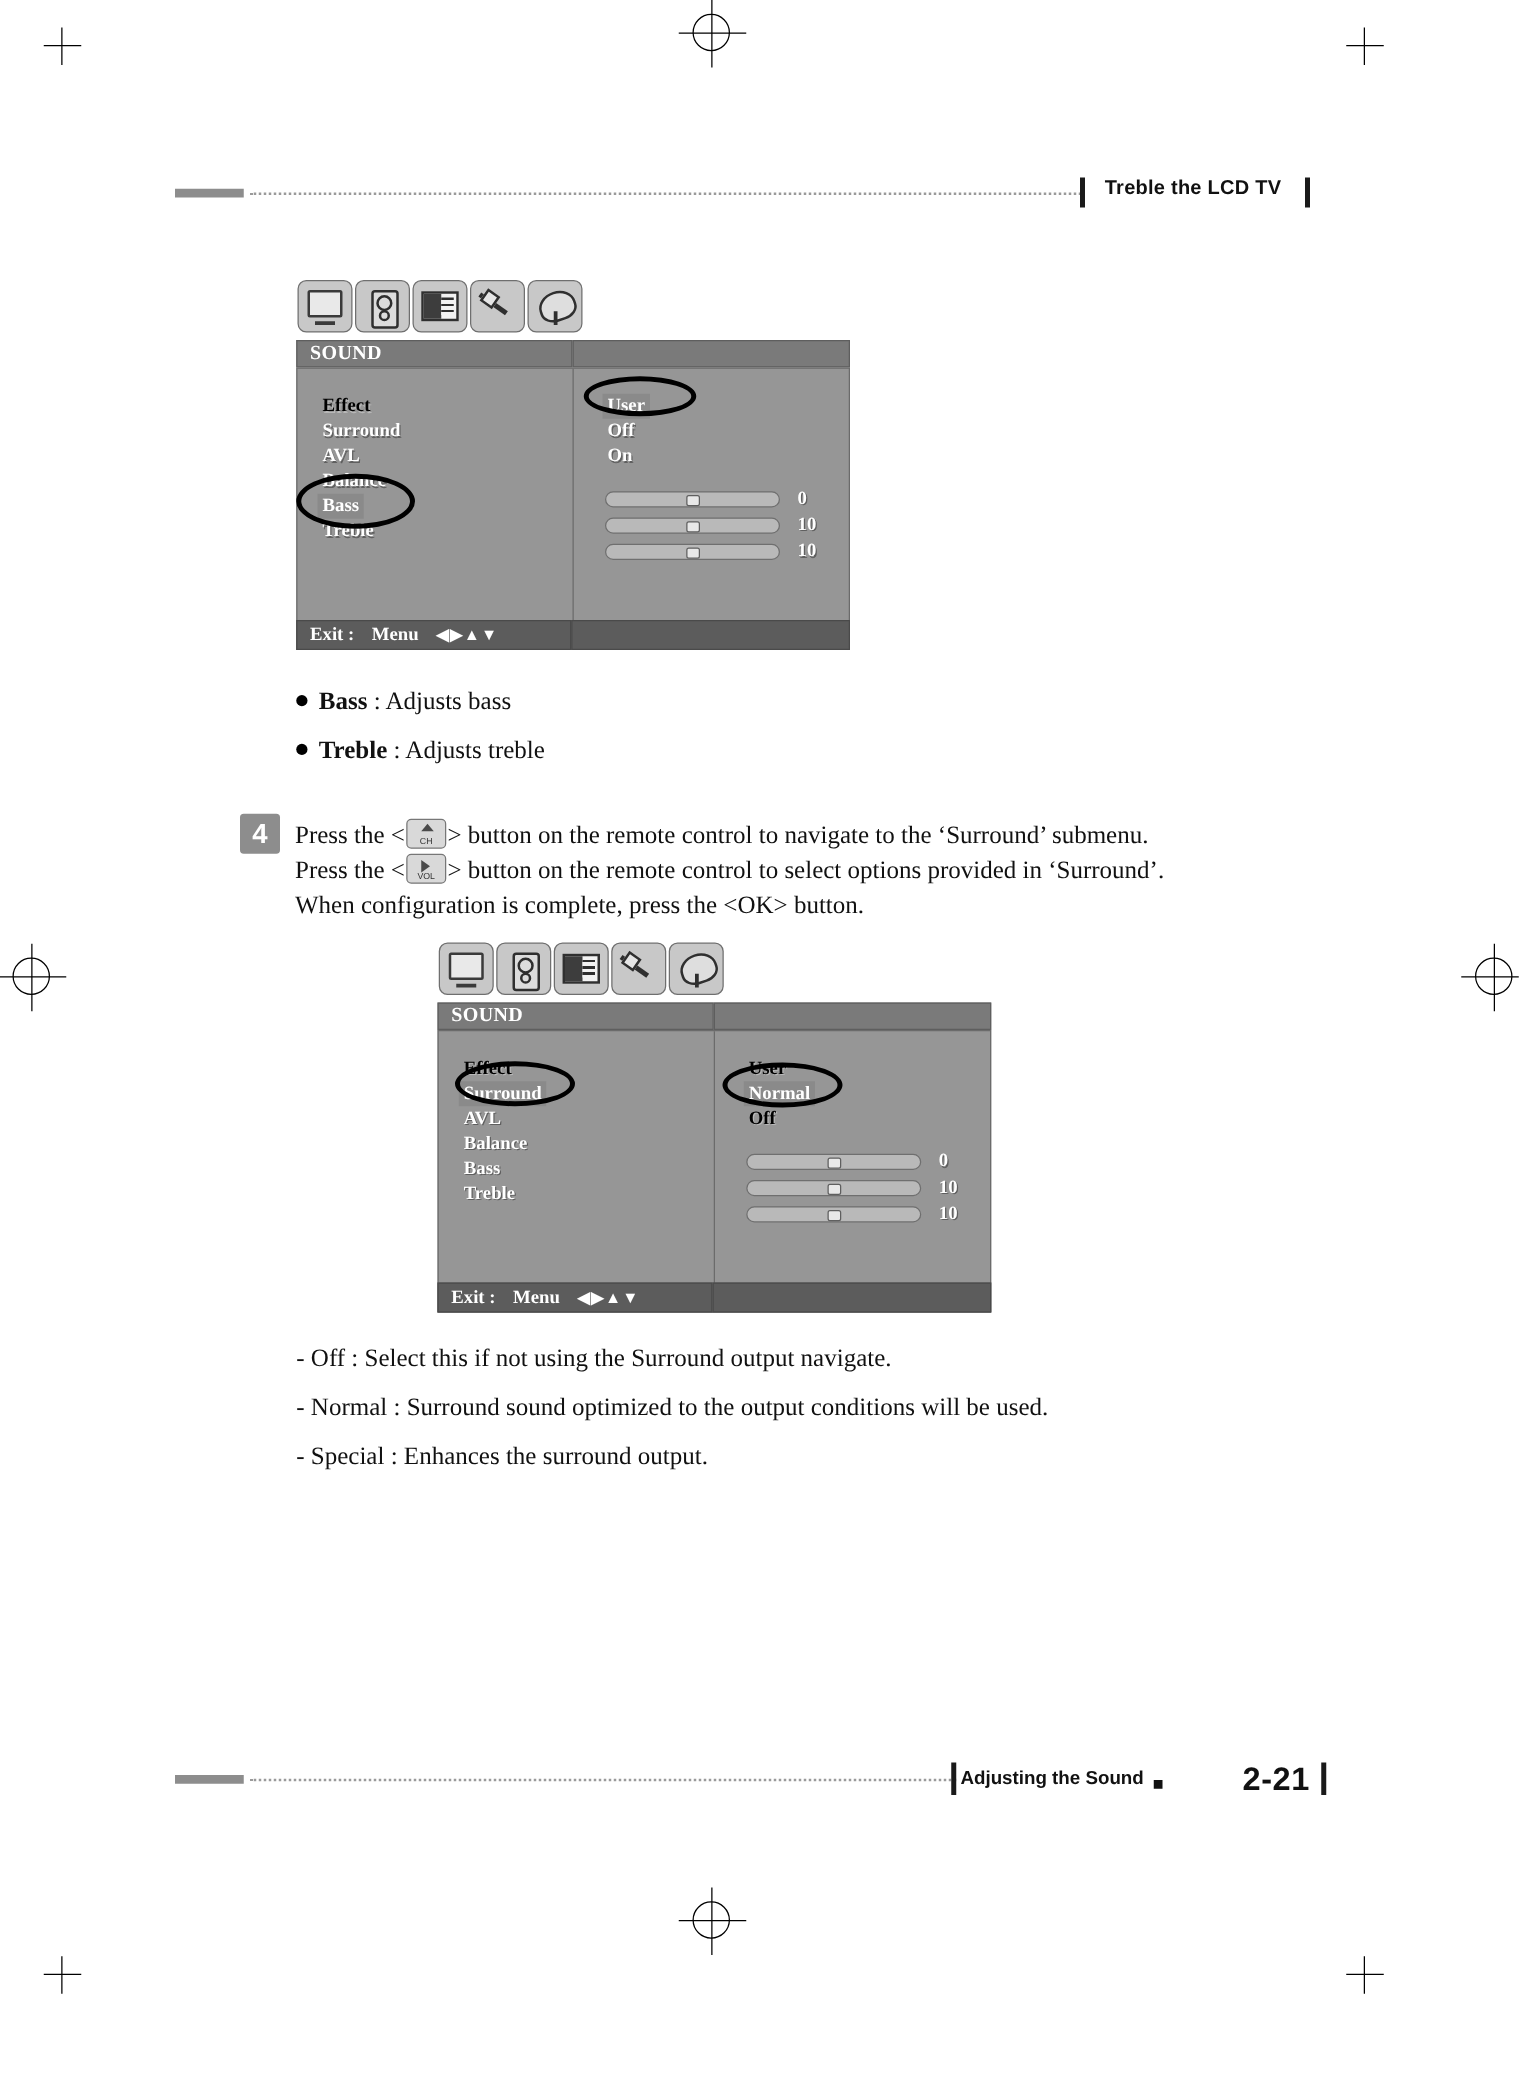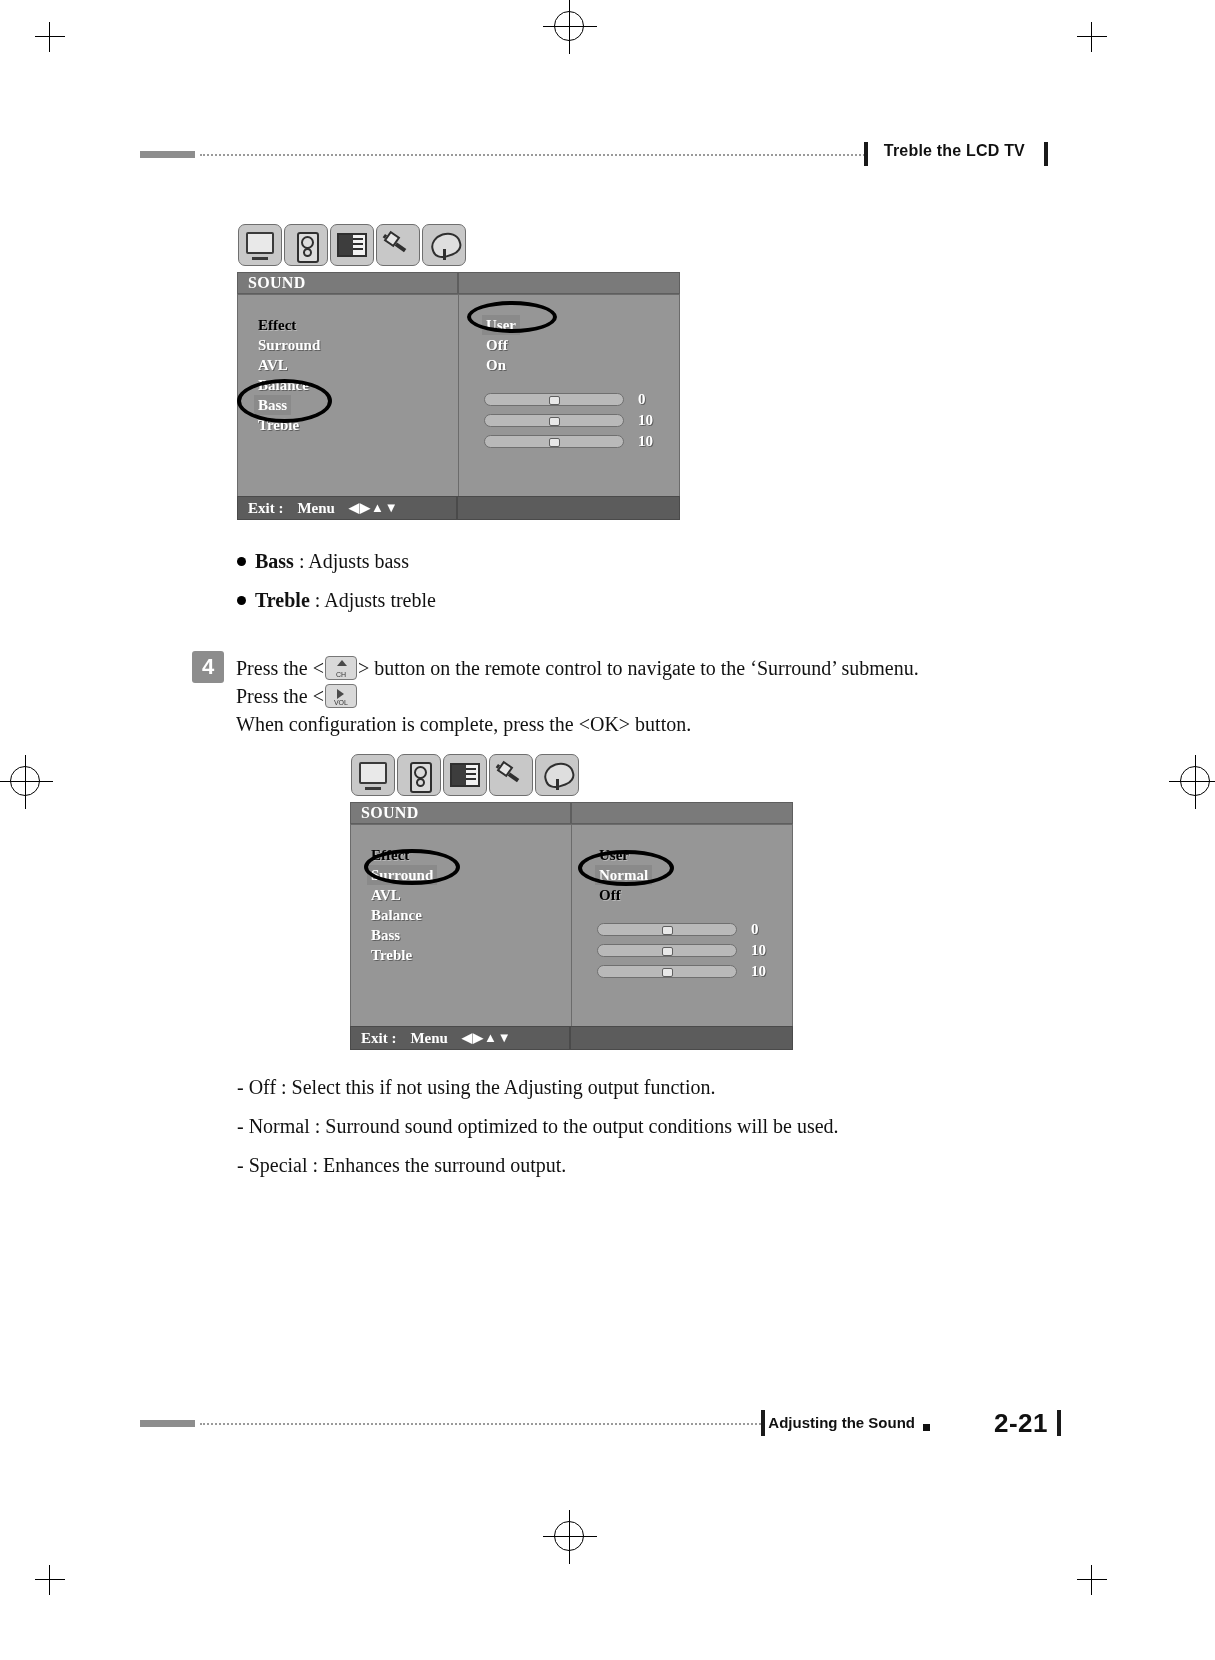--- a/index.html
+++ b/index.html
@@ -404,21 +404,21 @@
 <div class="bullet-line" style="left:237px; top:589px;">
   <span class="dot"></span><b>Treble</b><span> : Adjusts treble</span>
 </div>
 
 <div class="step-num" style="left:192px; top:651px;">4</div>
 
 <div class="step-text" style="left:236px; top:654px;">
   <span>Press the &lt;</span><span class="btn-inline"><span class="tri-up"></span><span class="lbl">CH</span></span><span>&gt; button on the remote control to navigate to the ‘Surround’ submenu.</span>
 </div>
 <div class="step-text" style="left:236px; top:682px;">
-  <span>Press the &lt;</span><span class="btn-inline"><span class="tri-right"></span><span class="lbl">VOL</span></span>
+  <span>Press the &lt;</span><span class="btn-inline"><span class="tri-right"></span><span class="lbl">VOL</span></span><span>&gt; button on the remote control to select options provided in ‘Surround’.</span>
 </div>
 <div class="step-text" style="left:236px; top:710px;">When configuration is complete, press the &lt;OK&gt; button.</div>
 
 <div style="position:absolute; left:350px; top:754px; width:443px; height:296px;">
 
   <div class="osd-icons" style="left:1px; top:0px;">
     <div class="osd-icon icon-tv">
         <div class="screen"></div>
         <div class="stand"></div>
       </div>
@@ -484,21 +484,21 @@
     <span>Exit :</span>
     <span>Menu</span>
     <span class="arrows">◀▶▲▼</span>
   </div>
   <div style="position:absolute; left:220px; top:272px; width:223px; height:24px; background:#5c5c5c; border:1px solid #4a4a4a; box-sizing:border-box;"></div>
 
   <div class="ellipse" style="left:14px; top:95px; width:96px; height:36px;"></div>
   <div class="ellipse" style="left:228px; top:96px; width:96px; height:36px;"></div>
 </div>
 
-<div class="desc-line" style="left:237px; top:1076px;">- Off : Select this if not using the Adjusting output function.</div>
+<div class="desc-line" style="left:237px; top:1076px;">- Off : Select this if not using the Surround output navigate.</div>
 <div class="desc-line" style="left:237px; top:1115px;">- Normal : Surround sound optimized to the output conditions will be used.</div>
 <div class="desc-line" style="left:237px; top:1154px;">- Special : Enhances the surround output.</div>
 
 <div class="footer">
   <div class="footer-bar"></div>
   <div class="footer-dots"></div>
   <div class="footer-tick" style="right:310px;"></div>
   <div class="footer-label" style="right:160px;">Adjusting the Sound</div>
   <div class="footer-sq" style="right:145px;"></div>
   <div class="footer-page" style="right:27px;">2-21</div>

